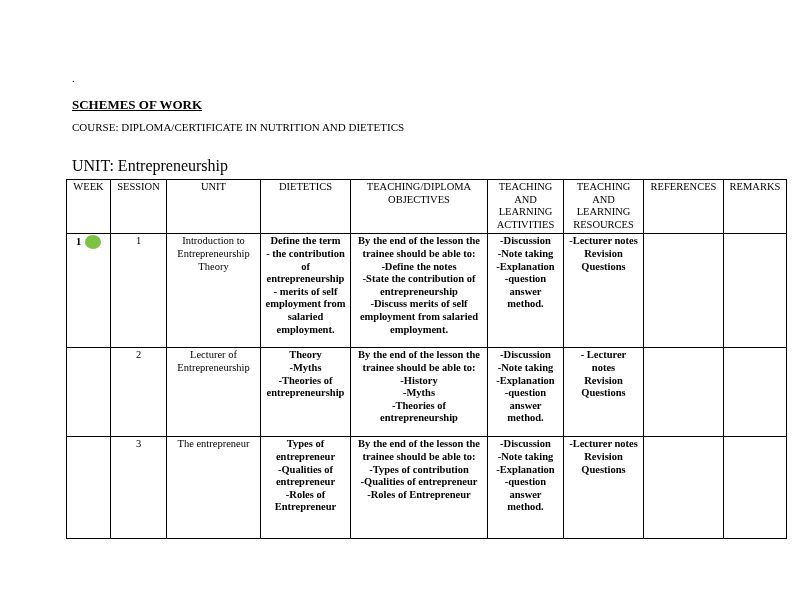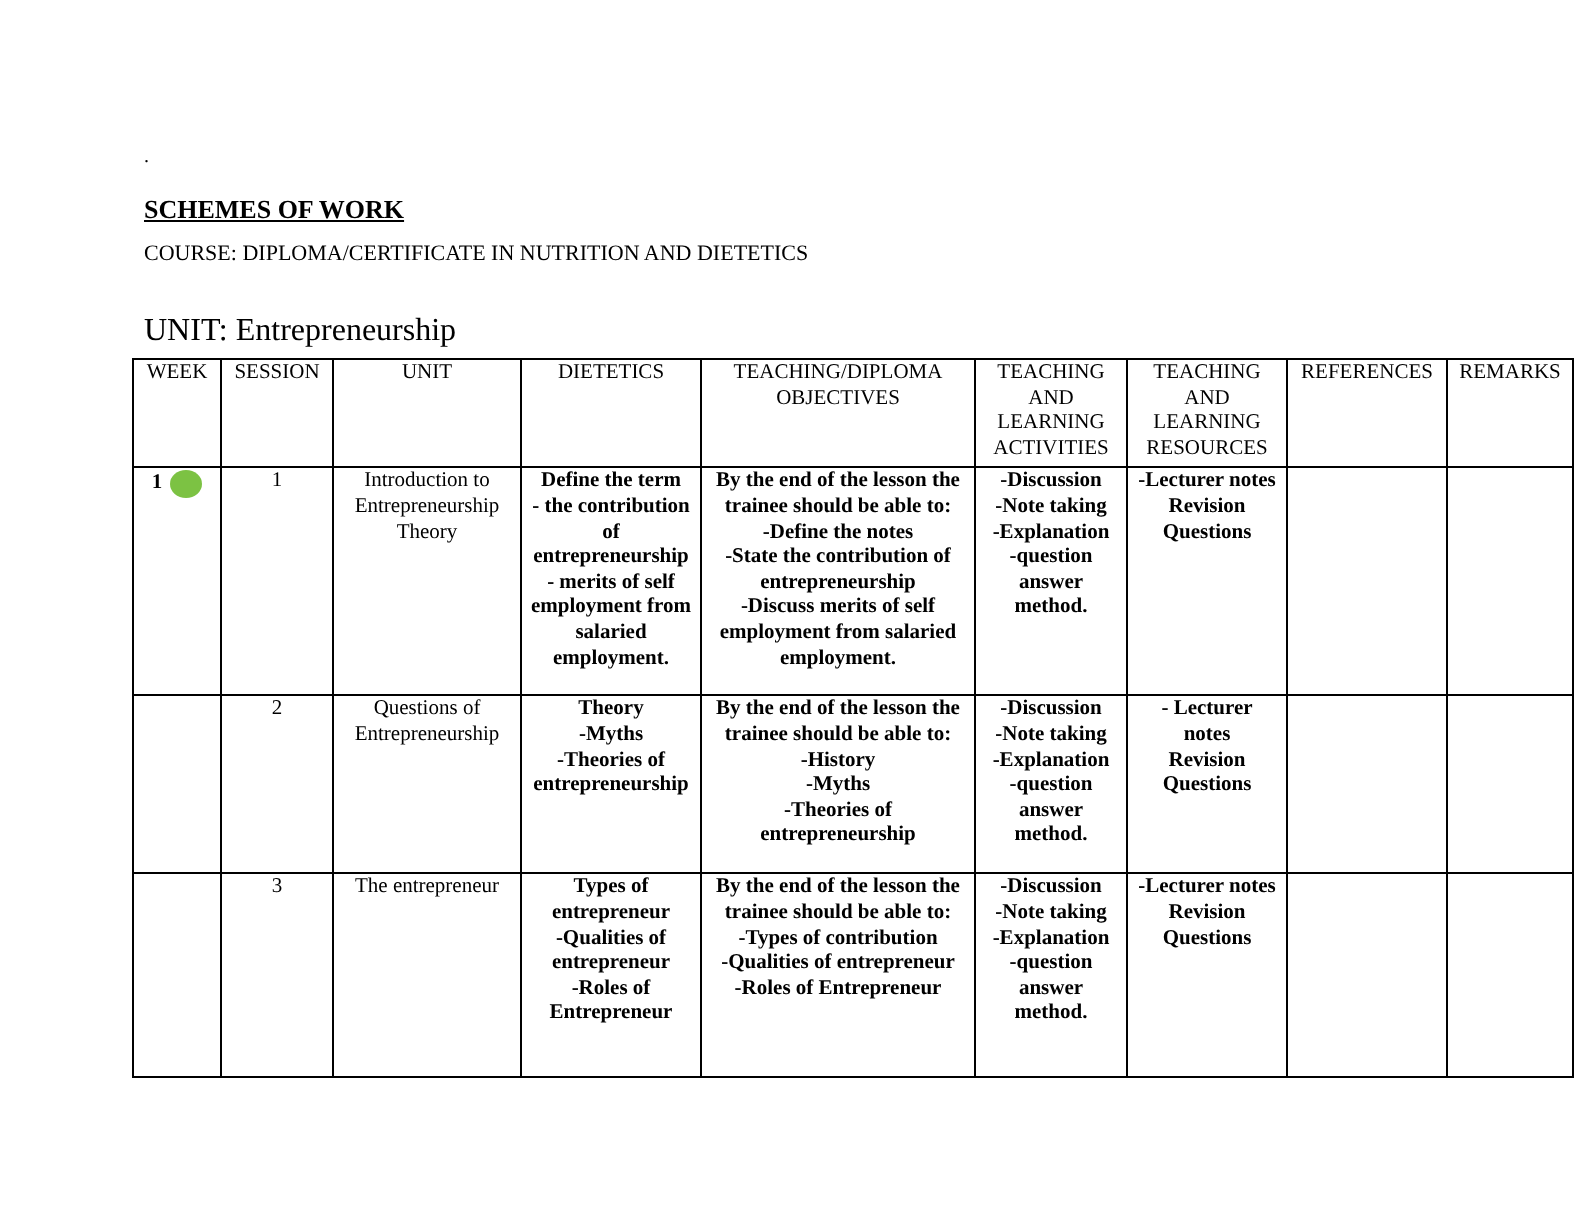--- a/index.html
+++ b/index.html
@@ -89,21 +89,21 @@
           <span>Revision Questions</span>
         </td>
     <td></td>
     <td></td>
   </tr>
       <tr class="r2">
     <td><span class="wk">
             <span></span>
           </span></td>
     <td>2</td>
-    <td>Questions of Entrepreneurship</td>
+    <td>Lecturer of Entrepreneurship</td>
     <td class="lines">
           <span>Theory</span>
           <span>-Myths</span>
           <span>-Theories of entrepreneurship</span>
         </td>
     <td class="lines">
           <span>By the end of the lesson the trainee should be able to:</span>
           <span>-History</span>
           <span>-Myths</span>
           <span>-Theories of entrepreneurship</span>

